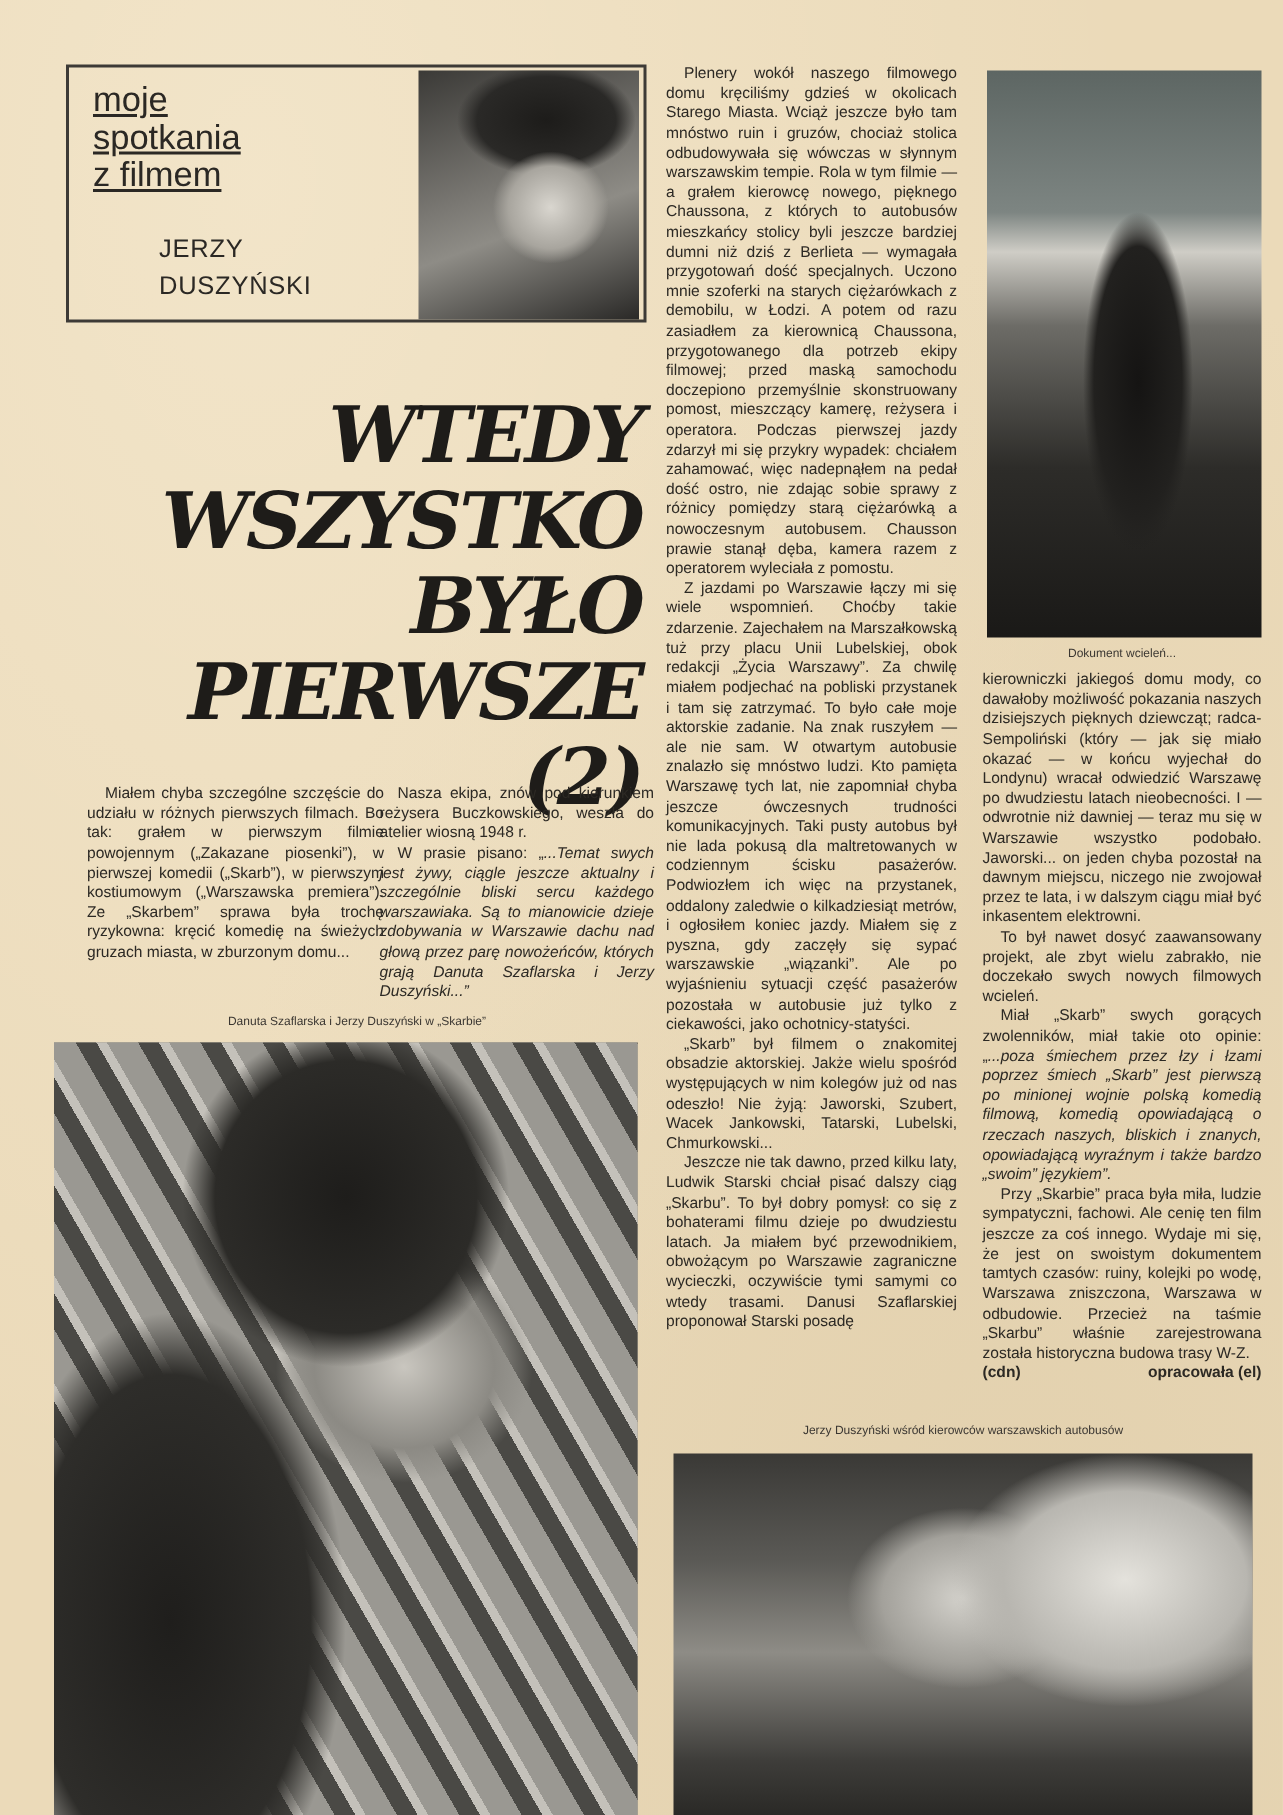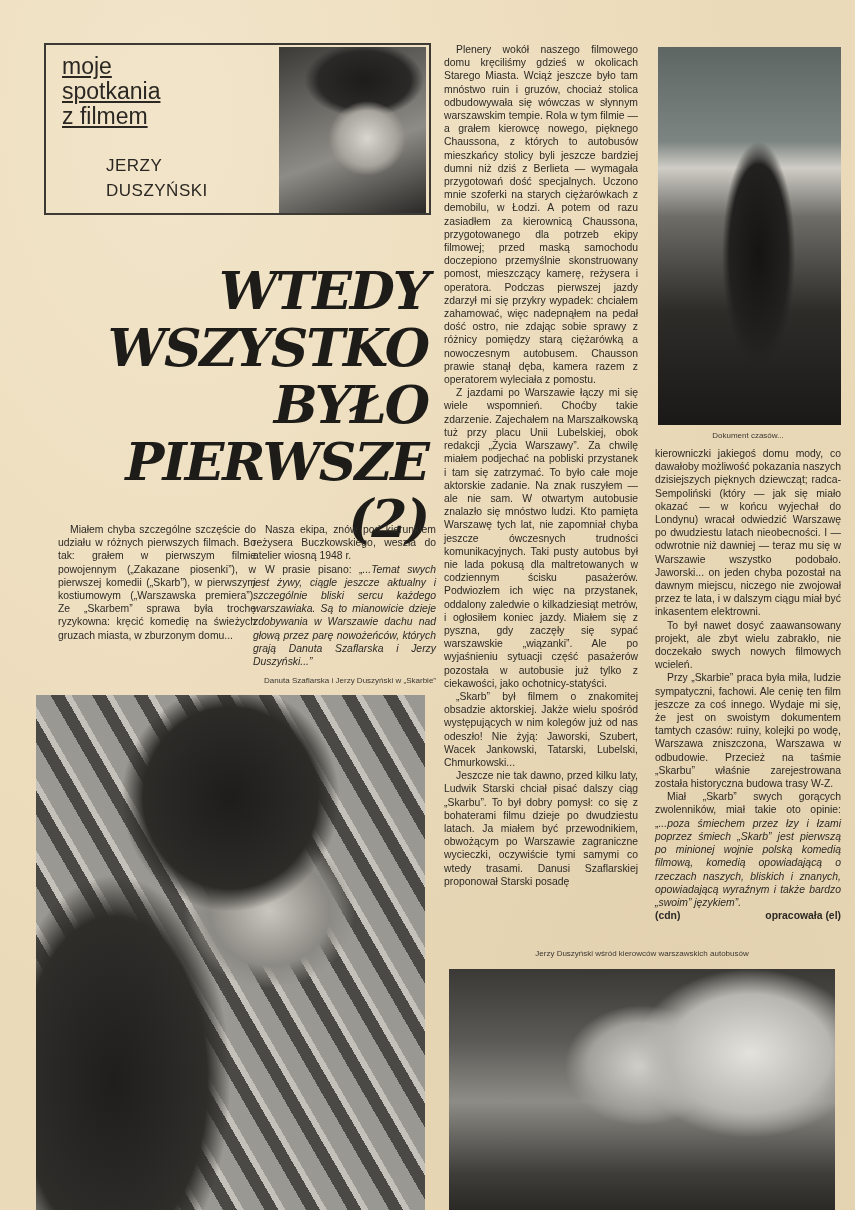--- a/index.html
+++ b/index.html
@@ -49,21 +49,21 @@
   .col {
     font-size: 10.4px; line-height: 13.2px; text-align: justify; color: #2c2924;
   }
   .col p { margin: 0; text-indent: 12px; }
   .col i { font-style: italic; }
   .col1 { left: 58px; top: 523px; width: 198px; }
   .col2 { left: 253px; top: 523px; width: 183px; }
   .col3 { left: 444px; top: 43px; width: 194px; }
   .col4 { left: 655px; top: 447px; width: 186px; }
   .caption { font-size: 8px; color: #3b3732; text-align: center; }
-  .cap1 { left: 40px; top: 676px; width: 396px; text-align: right; }
+  .cap1 { left: 40px; top: 676px; width: 396px; }
   .cap2 { left: 655px; top: 431px; width: 186px; }
   .cap3 { left: 444px; top: 949px; width: 396px; }
   .kiss-photo {
     left: 36px; top: 695px; width: 389px; height: 515px;
     background:
       radial-gradient(ellipse 28% 22% at 50% 20%, #1e1d1b 0%, #2c2b28 80%, transparent 100%),
       radial-gradient(ellipse 22% 15% at 60% 42%, #c9c6bf 0%, #8c8a84 70%, transparent 100%),
       radial-gradient(ellipse 30% 40% at 20% 75%, #1f1e1c 0%, #2e2d2a 80%, transparent 100%),
       repeating-linear-gradient(60deg, #9a9892 0 18px, #4a4945 18px 30px, #c4c1ba 30px 36px),
       #7a7873;
@@ -114,27 +114,27 @@
   <div class="abs photo kiss-photo"></div>
 
   <div class="abs col col3">
     <p>Plenery wokół naszego filmowego domu kręciliśmy gdzieś w okolicach Starego Miasta. Wciąż jeszcze było tam mnóstwo ruin i gruzów, chociaż stolica odbudowywała się wówczas w słynnym warszawskim tempie. Rola w tym filmie — a grałem kierowcę nowego, pięknego Chaussona, z których to autobusów mieszkańcy stolicy byli jeszcze bardziej dumni niż dziś z Berlieta — wymagała przygotowań dość specjalnych. Uczono mnie szoferki na starych ciężarówkach z demobilu, w Łodzi. A potem od razu zasiadłem za kierownicą Chaussona, przygotowanego dla potrzeb ekipy filmowej; przed maską samochodu doczepiono przemyślnie skonstruowany pomost, mieszczący kamerę, reżysera i operatora. Podczas pierwszej jazdy zdarzył mi się przykry wypadek: chciałem zahamować, więc nadepnąłem na pedał dość ostro, nie zdając sobie sprawy z różnicy pomiędzy starą ciężarówką a nowoczesnym autobusem. Chausson prawie stanął dęba, kamera razem z operatorem wyleciała z pomostu.</p>
     <p>Z jazdami po Warszawie łączy mi się wiele wspomnień. Choćby takie zdarzenie. Zajechałem na Marszałkowską tuż przy placu Unii Lubelskiej, obok redakcji „Życia Warszawy”. Za chwilę miałem podjechać na pobliski przystanek i tam się zatrzymać. To było całe moje aktorskie zadanie. Na znak ruszyłem — ale nie sam. W otwartym autobusie znalazło się mnóstwo ludzi. Kto pamięta Warszawę tych lat, nie zapomniał chyba jeszcze ówczesnych trudności komunikacyjnych. Taki pusty autobus był nie lada pokusą dla maltretowanych w codziennym ścisku pasażerów. Podwiozłem ich więc na przystanek, oddalony zaledwie o kilkadziesiąt metrów, i ogłosiłem koniec jazdy. Miałem się z pyszna, gdy zaczęły się sypać warszawskie „wiązanki”. Ale po wyjaśnieniu sytuacji część pasażerów pozostała w autobusie już tylko z ciekawości, jako ochotnicy-statyści.</p>
     <p>„Skarb” był filmem o znakomitej obsadzie aktorskiej. Jakże wielu spośród występujących w nim kolegów już od nas odeszło! Nie żyją: Jaworski, Szubert, Wacek Jankowski, Tatarski, Lubelski, Chmurkowski...</p>
     <p>Jeszcze nie tak dawno, przed kilku laty, Ludwik Starski chciał pisać dalszy ciąg „Skarbu”. To był dobry pomysł: co się z bohaterami filmu dzieje po dwudziestu latach. Ja miałem być przewodnikiem, obwożącym po Warszawie zagraniczne wycieczki, oczywiście tymi samymi co wtedy trasami. Danusi Szaflarskiej proponował Starski posadę</p>
   </div>
 
   <div class="abs photo ruins-photo"></div>
-  <div class="abs caption cap2">Dokument czasów...</div>
+  <div class="abs caption cap2">Dokument wcieleń...</div>
 
   <div class="abs col col4">
     <p style="text-indent:0">kierowniczki jakiegoś domu mody, co dawałoby możliwość pokazania naszych dzisiejszych pięknych dziewcząt; radca-Sempoliński (który — jak się miało okazać — w końcu wyjechał do Londynu) wracał odwiedzić Warszawę po dwudziestu latach nieobecności. I — odwrotnie niż dawniej — teraz mu się w Warszawie wszystko podobało. Jaworski... on jeden chyba pozostał na dawnym miejscu, niczego nie zwojował przez te lata, i w dalszym ciągu miał być inkasentem elektrowni.</p>
     <p>To był nawet dosyć zaawansowany projekt, ale zbyt wielu zabrakło, nie doczekało swych nowych filmowych wcieleń.</p>
+    <p><span>Miał „Skarb” swych gorących zwolenników, miał takie oto opinie: „</span><i>...poza śmiechem przez łzy i łzami poprzez śmiech „Skarb” jest pierwszą po minionej wojnie polską komedią filmową, komedią opowiadającą o rzeczach naszych, bliskich i znanych, opowiadającą wyraźnym i także bardzo „swoim” językiem”.</i></p>
     <p>Przy „Skarbie” praca była miła, ludzie sympatyczni, fachowi. Ale cenię ten film jeszcze za coś innego. Wydaje mi się, że jest on swoistym dokumentem tamtych czasów: ruiny, kolejki po wodę, Warszawa zniszczona, Warszawa w odbudowie. Przecież na taśmie „Skarbu” właśnie zarejestrowana została historyczna budowa trasy W-Z.</p>
-    <p><span>Miał „Skarb” swych gorących zwolenników, miał takie oto opinie: „</span><i>...poza śmiechem przez łzy i łzami poprzez śmiech „Skarb” jest pierwszą po minionej wojnie polską komedią filmową, komedią opowiadającą o rzeczach naszych, bliskich i znanych, opowiadającą wyraźnym i także bardzo „swoim” językiem”.</i></p>
     <div class="cdn-row">
       <span>(cdn)</span>
       <span>opracowała (el)</span>
     </div>
   </div>
 
   <div class="abs caption cap3">Jerzy Duszyński wśród kierowców warszawskich autobusów</div>
   <div class="abs photo bus-photo"></div>
 
 </div>

